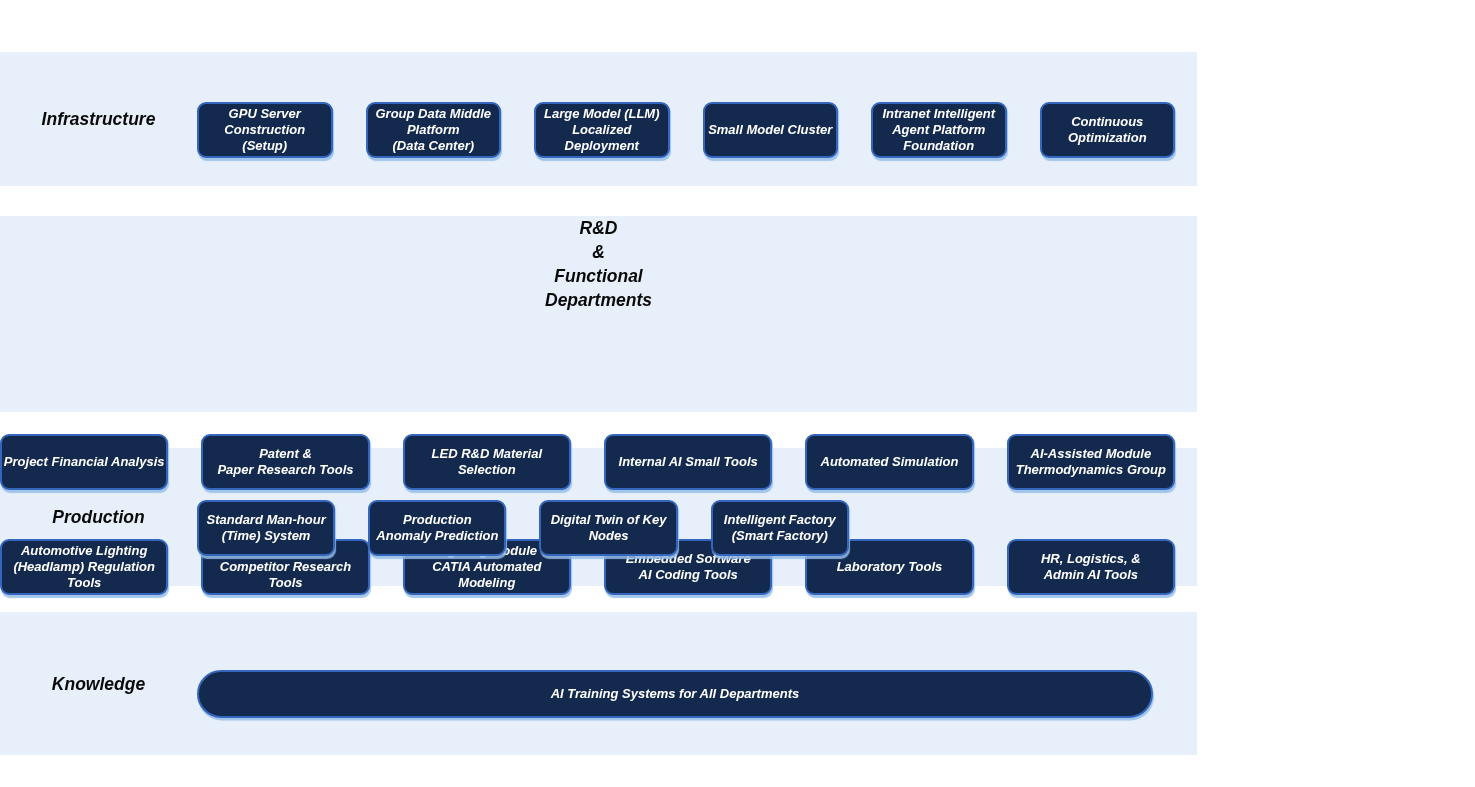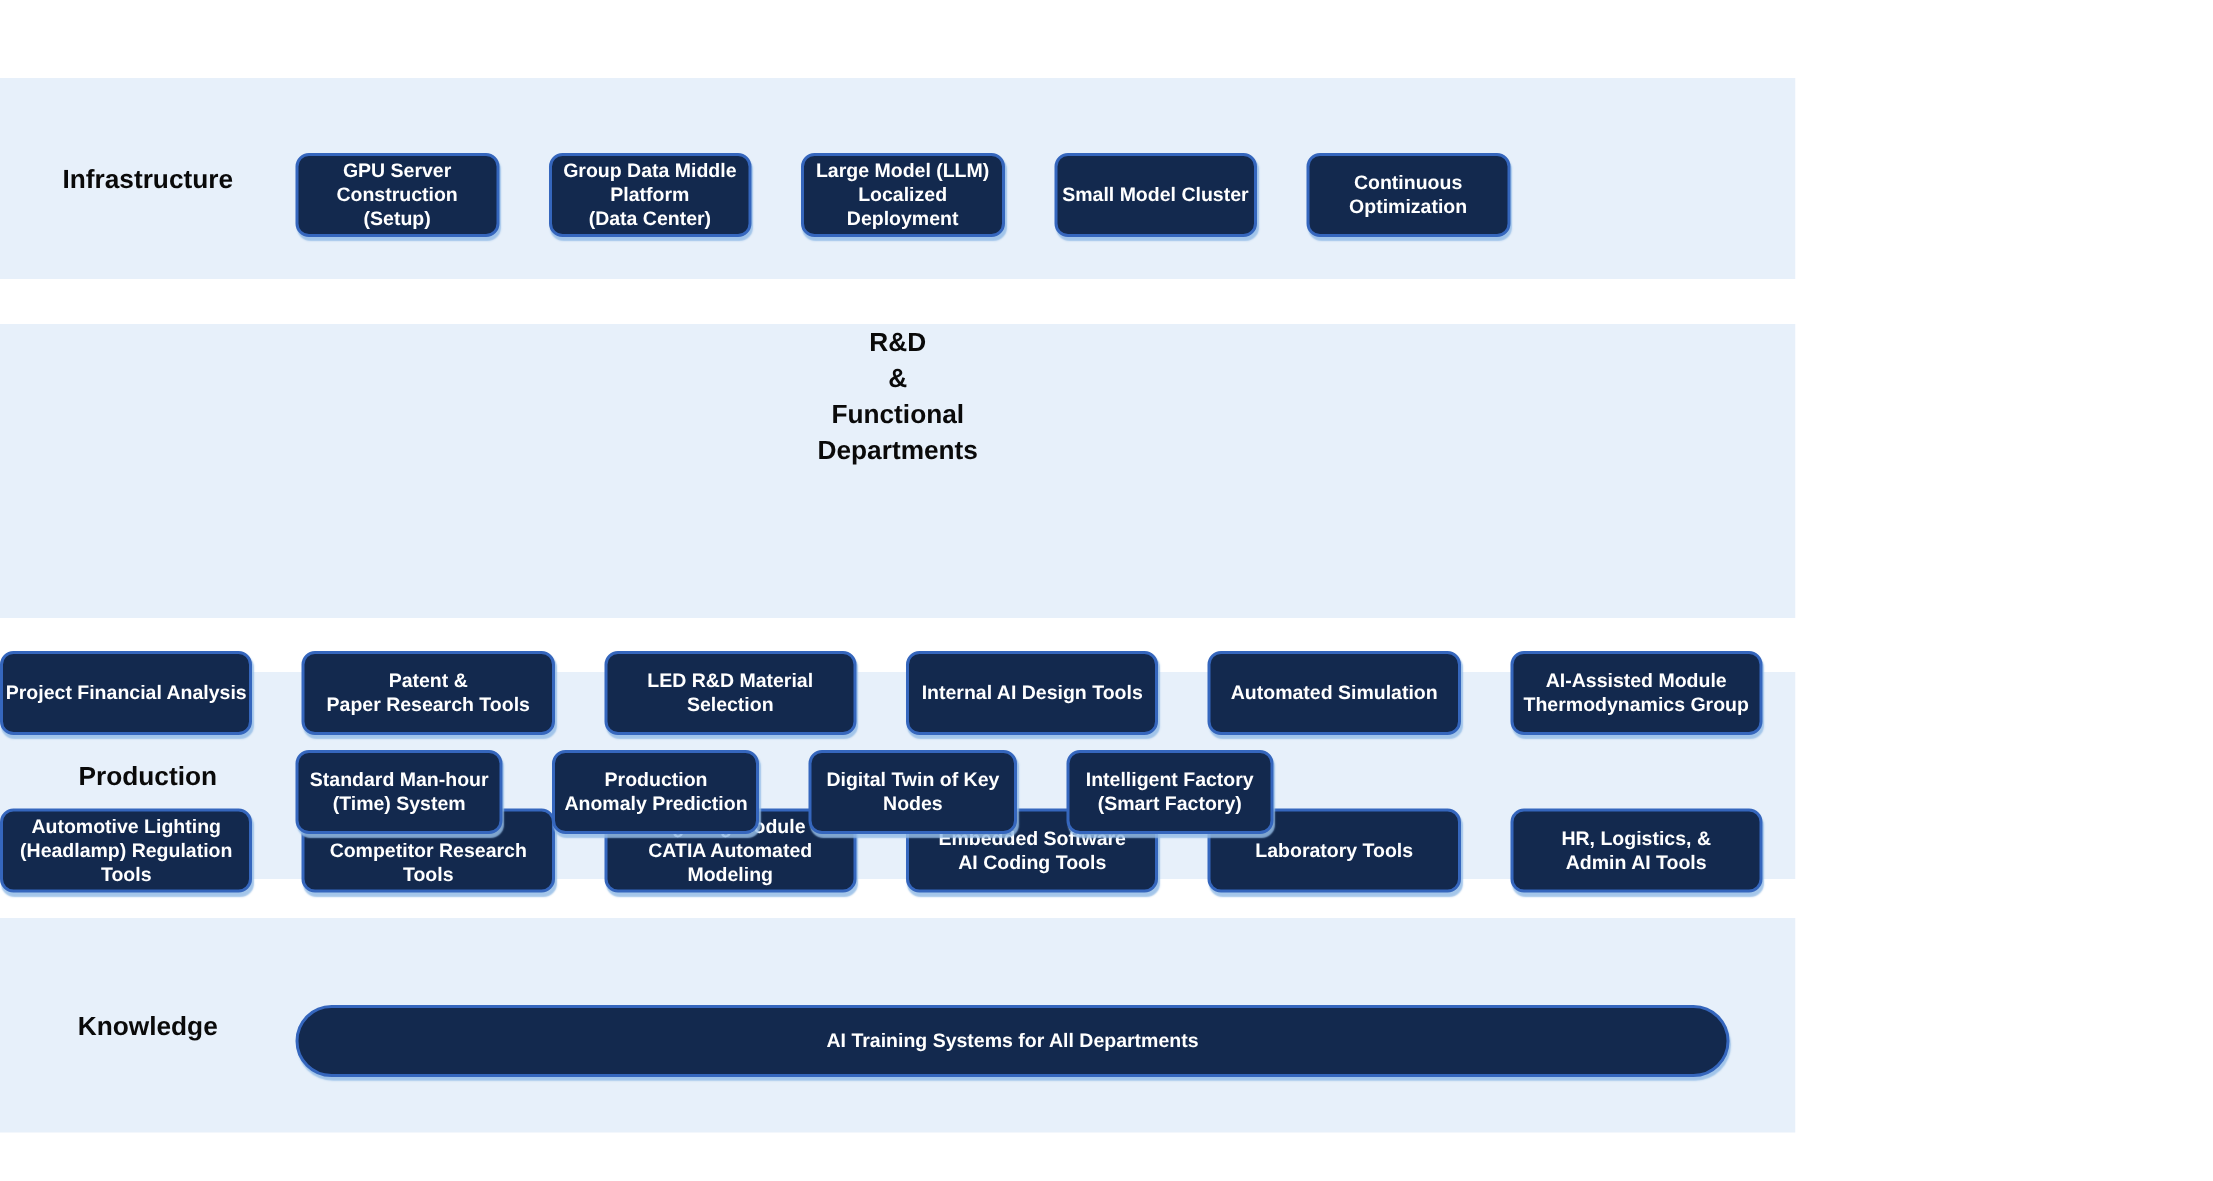--- a/index.html
+++ b/index.html
@@ -7,20 +7,21 @@
     padding: 0;
     background: #ffffff;
     font-family: "Liberation Sans", sans-serif;
   }
   #diagram {
     position: relative;
     width: 1197px;
     height: 787px;
     overflow: hidden;
     background: #ffffff;
+    font-style: italic;
   }
   .band {
     display: flex;
     align-items: center;
     width: 100%;
     background: #e7f0fa;
     box-sizing: border-box;
   }
   .band-0 { margin-top: 52px; height: 134px; }
   .band-1 { margin-top: 30px; height: 196px; flex-direction: column; }
@@ -82,36 +83,38 @@
       <div class="band-label">Infrastructure</div>
       <div class="rows">
         <div class="row row-6">
           <div class="box">GPU Server Construction
 (Setup)</div>
           <div class="box">Group Data Middle Platform
 (Data Center)</div>
           <div class="box">Large Model (LLM)
 Localized Deployment</div>
           <div class="box">Small Model Cluster</div>
+          <div class="box">Intranet Intelligent
+Agent Platform Foundation</div>
           <div class="box">Continuous Optimization</div>
         </div>
       </div>
     </section>
     <section class="band band-1">
       <div class="band-label">R&amp;D
 &amp;
 Functional
 Departments</div>
       <div class="rows">
         <div class="row row-6">
           <div class="box">Project Financial Analysis</div>
           <div class="box">Patent &amp;
 Paper Research Tools</div>
           <div class="box">LED R&amp;D Material Selection</div>
-          <div class="box">Internal AI Design Tools</div>
+          <div class="box">Internal AI Small Tools</div>
           <div class="box">Automated Simulation</div>
           <div class="box">AI-Assisted Module
 Thermodynamics Group</div>
         </div>
         <div class="row row-6">
           <div class="box">Automotive Lighting
 (Headlamp) Regulation Tools</div>
           <div class="box">Market &amp;
 Competitor Research Tools</div>
           <div class="box">Lighting Module

